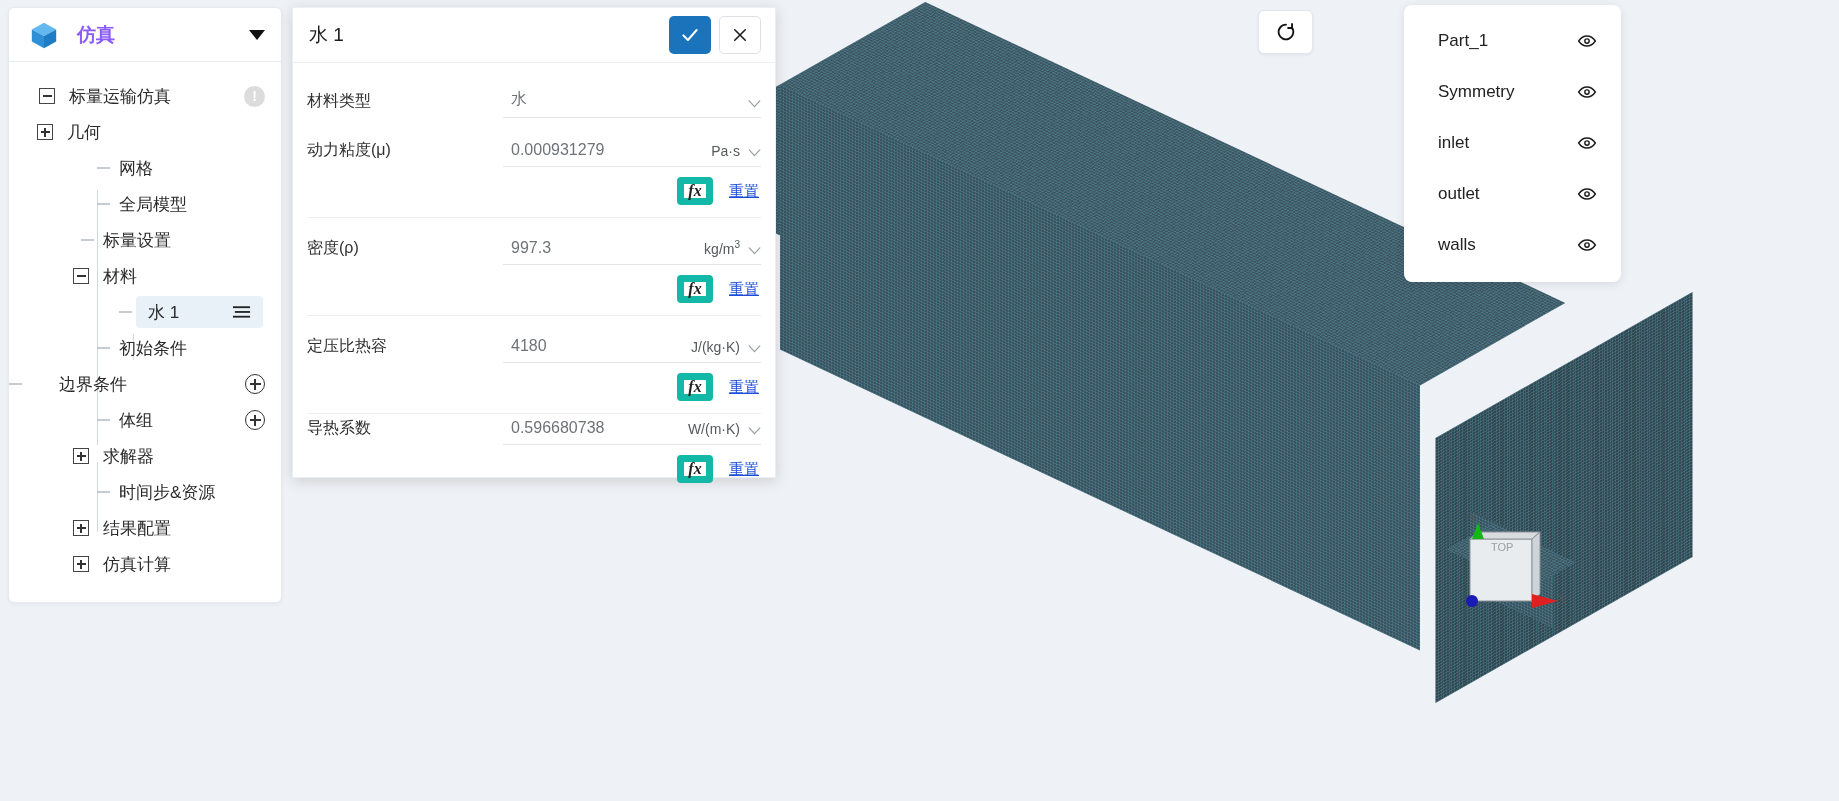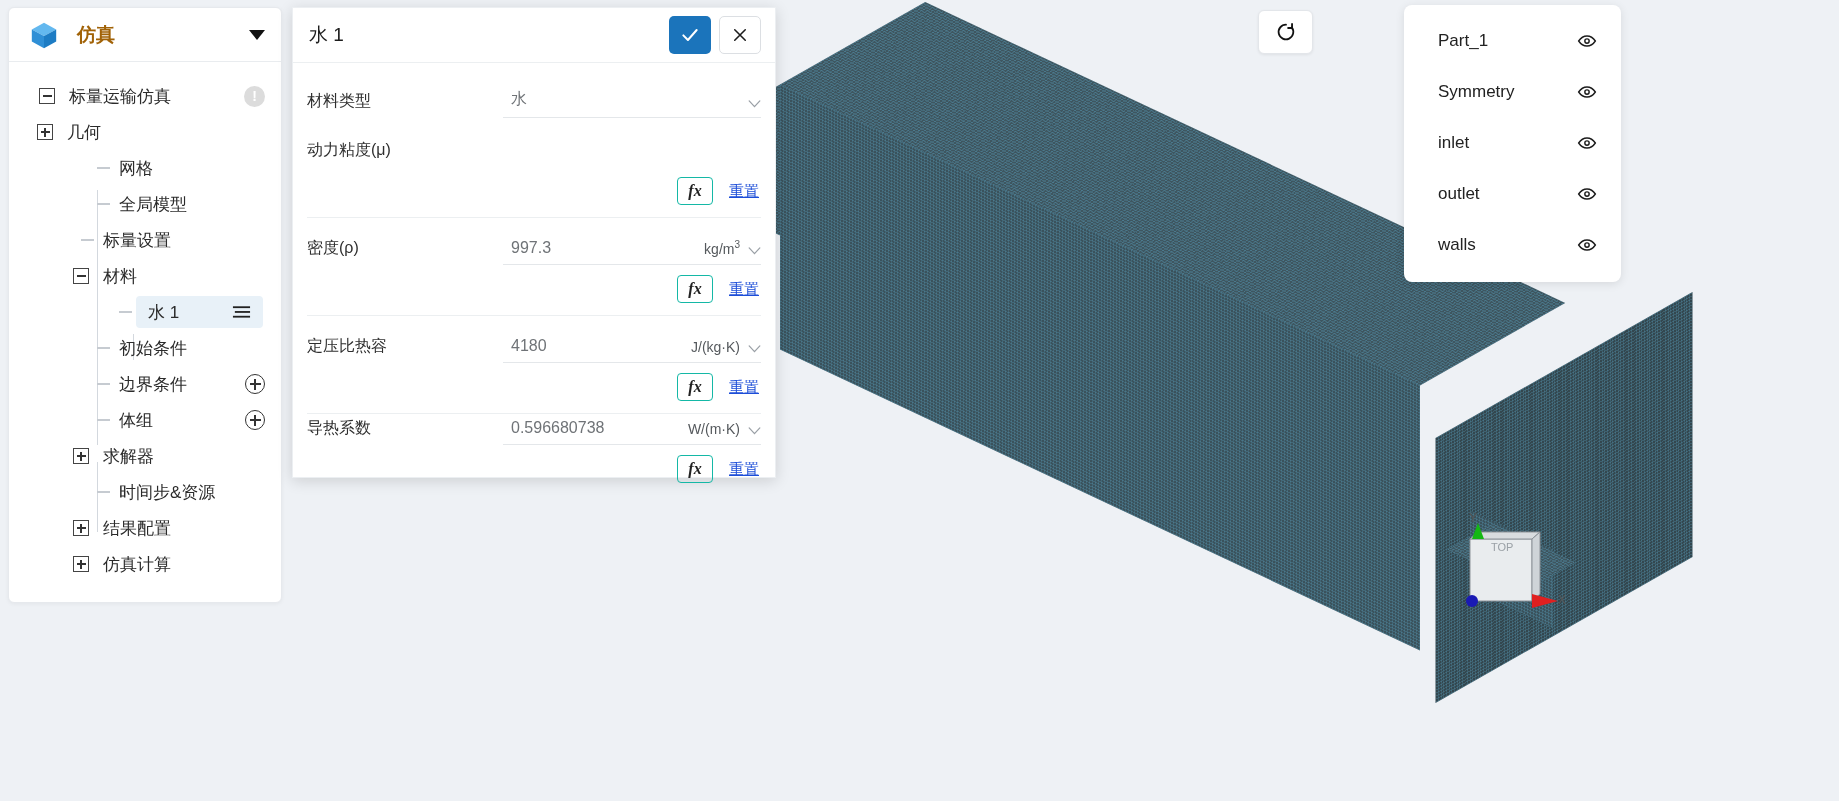--- a/index.html
+++ b/index.html
@@ -72,21 +72,21 @@
     border: 1px solid #e6e9ed; border-radius: 6px;
     box-shadow: 0 1px 4px rgba(0,0,0,.05);
     display: flex; flex-direction: column;
   }
   .sb-header {
     height: 54px; display: flex; align-items: center;
     padding: 0 16px 0 20px;
     border-bottom: 1px solid #e9ecef;
   }
   .cube-icon { width: 30px; height: 30px; flex: 0 0 auto; }
-  .sb-title { font-size: 19px; font-weight: bold; color: #a16207; margin-left: 18px; flex: 1; }
+  .sb-title { font-size: 19px; font-weight: bold; color: #8b5cf6; margin-left: 18px; flex: 1; }
   .caret-down {
     width: 0; height: 0;
     border-left: 8px solid transparent; border-right: 8px solid transparent;
     border-top: 10px solid #111;
   }
   .tree { padding-top: 16px; position: relative; }
   .tree-row {
     position: relative; display: flex; align-items: center;
     height: 36px; padding-right: 16px;
   }
@@ -174,21 +174,21 @@
     padding: 0 0 7px 0;
     display: flex; align-items: flex-end; justify-content: flex-end; gap: 8px;
   }
   .chev-small { width: 13px; height: 8px; flex: 0 0 auto; margin-bottom: 2px; }
   .fx-row {
     display: flex; align-items: center; justify-content: flex-end;
     gap: 14px; padding: 10px 0 0 0;
     border-bottom: 1px solid #eceff1; padding-bottom: 12px;
   }
   .fx-btn {
-    width: 36px; height: 28px; border: 1px solid #14b8a6; border-radius: 4px;
+    width: 36px; height: 28px; border: 7px solid #14b8a6; border-radius: 4px;
     display: flex; align-items: center; justify-content: center;
     font-family: "Liberation Serif", serif; font-style: italic;
     font-size: 16px; font-weight: bold; color: #222;
   }
   .reset-link {
     font-size: 15px; color: #1d4ed8; text-decoration: underline;
     width: 34px; text-align: center;
   }
   sup { font-size: 10px; vertical-align: super; }
 </style>
@@ -343,21 +343,21 @@
             <rect x="1" y="11" width="18" height="1.9" fill="#222"></rect>
           </svg>
         </span>
       </div>
 
       <div class="tree-row" style="padding-left:88px;">
         <span class="stub"></span>
         <span class="label" style="margin-left:9px;">初始条件</span>
       </div>
 
-      <div class="tree-row" style="padding-left:88px;">
+      <div class="tree-row" style="gap:28px;">
         <span class="stub"></span>
         <span class="label" style="margin-left:9px;">边界条件</span>
         <span class="plus-circle"></span>
       </div>
 
       <div class="tree-row" style="padding-left:88px;">
         <span class="stub"></span>
         <span class="label" style="margin-left:9px;">体组</span>
         <span class="plus-circle"></span>
       </div>
@@ -408,20 +408,29 @@
           <span class="funit">
             <svg class="chev-small" viewBox="0 0 14 9">
               <path d="M1 1 L7 7.5 L13 1" fill="none" stroke="#9aa0a6" stroke-width="1.4" stroke-linecap="round"></path>
             </svg>
           </span>
         </span>
       </div>
 
       <div class="frow" style="margin-top:22px;">
         <span class="flabel">动力粘度(μ)</span>
+        <span class="fctl">
+          <span class="fval">0.000931279</span>
+          <span class="funit">
+            <span>Pa·s</span>
+            <svg class="chev-small" viewBox="0 0 14 9">
+              <path d="M1 1 L7 7.5 L13 1" fill="none" stroke="#9aa0a6" stroke-width="1.4" stroke-linecap="round"></path>
+            </svg>
+          </span>
+        </span>
       </div>
       <div class="fx-row">
         <span class="fx-btn">fx</span>
         <span class="reset-link">重置</span>
       </div>
 
       <div class="frow" style="margin-top:20px;">
         <span class="flabel">密度(ρ)</span>
         <span class="fctl">
           <span class="fval">997.3</span>

